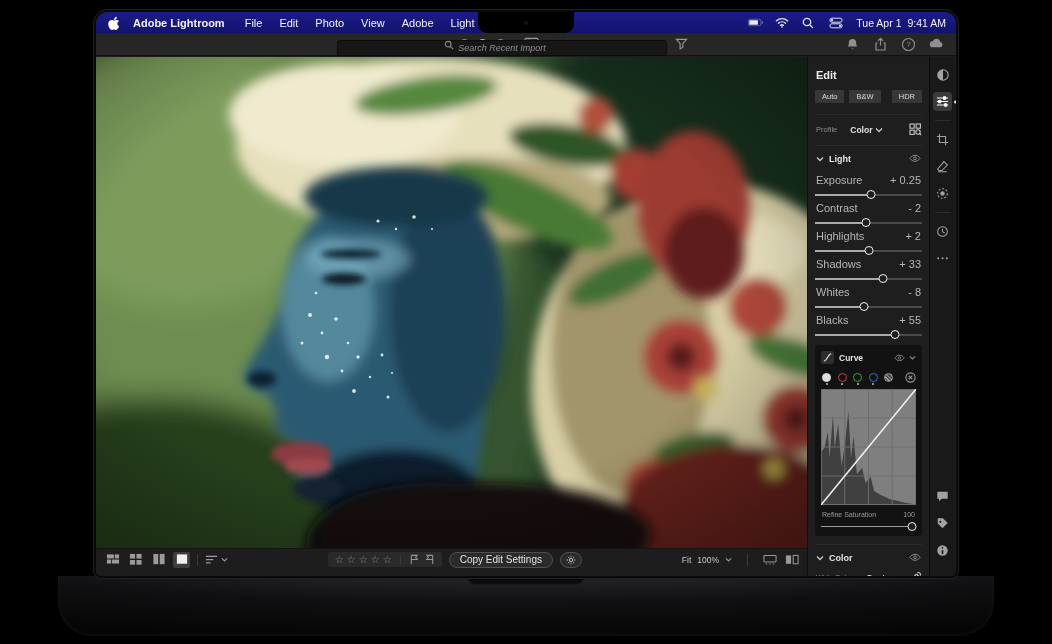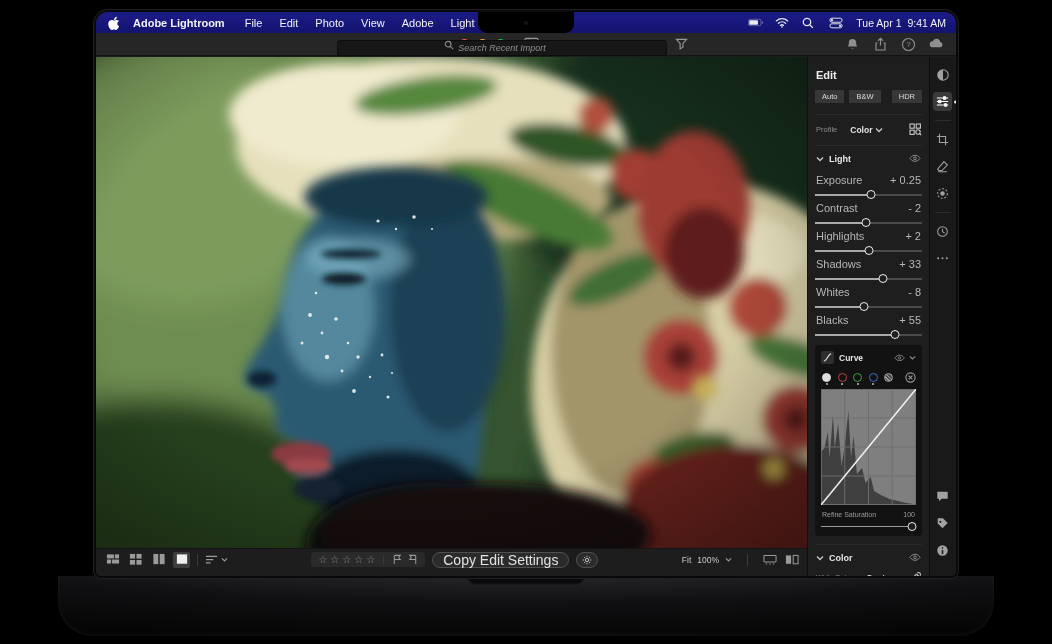--- a/index.html
+++ b/index.html
@@ -65,21 +65,21 @@
   .vics { display:flex; gap:6px; align-items:center; }
   .vic { width:17px; height:16px; display:flex; align-items:center; justify-content:center; border-radius:2px; }
   .vic.sel { background:#3d3d3d; color:#f0f0f0; }
   .tsep { width:1px; height:12px; background:#3a3a3a; margin:0 7px; }
   .sortgrp { display:flex; align-items:center; gap:3px; }
   .centergrp { display:flex; align-items:center; gap:7px; margin:0 auto; }
   .pill { display:flex; align-items:center; background:#2a2a2a; border-radius:3px; height:15px; padding:0 7px; gap:4px; }
   .star { font-size:10px; line-height:10px; color:#8f8f8f; }
   .pill .tsep { margin:0 4px; height:9px; }
   .btn-copy { background:#2b2b2b; border:1px solid #505050; border-radius:9px; height:16px;
-    padding:0 10px; color:#e2e2e2; font-size:14px; display:flex; align-items:center; }
+    padding:0 10px; color:#e2e2e2; font-size:10px; display:flex; align-items:center; }
   .btn-gear { background:#2b2b2b; border:1px solid #505050; border-radius:9px; height:16px; width:22px;
     color:#cfcfcf; display:flex; align-items:center; justify-content:center; }
   .rightgrp { display:flex; align-items:center; gap:8px; }
   .zoomtxt { color:#c9c9c9; font-size:8.5px; display:flex; align-items:center; gap:6px; }
 
   
   .panel { width:122px; background:#1e1e1e; border-left:1px solid #101010; padding:0 7px;
     color:#c9c9c9; overflow:hidden; }
   .p-title { font-size:11px; font-weight:bold; color:#ececec; margin:12px 0 9px 1px; }
   .p-btnrow { display:flex; gap:5px; margin-bottom:11px; }

